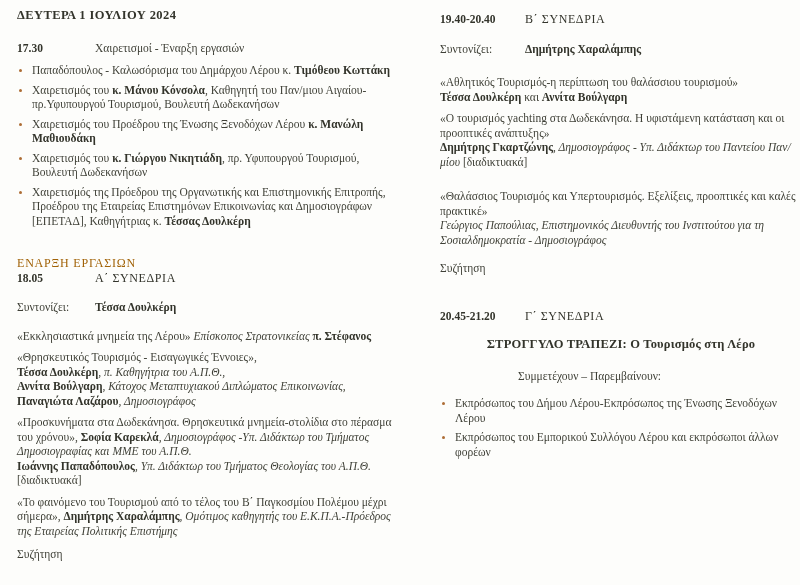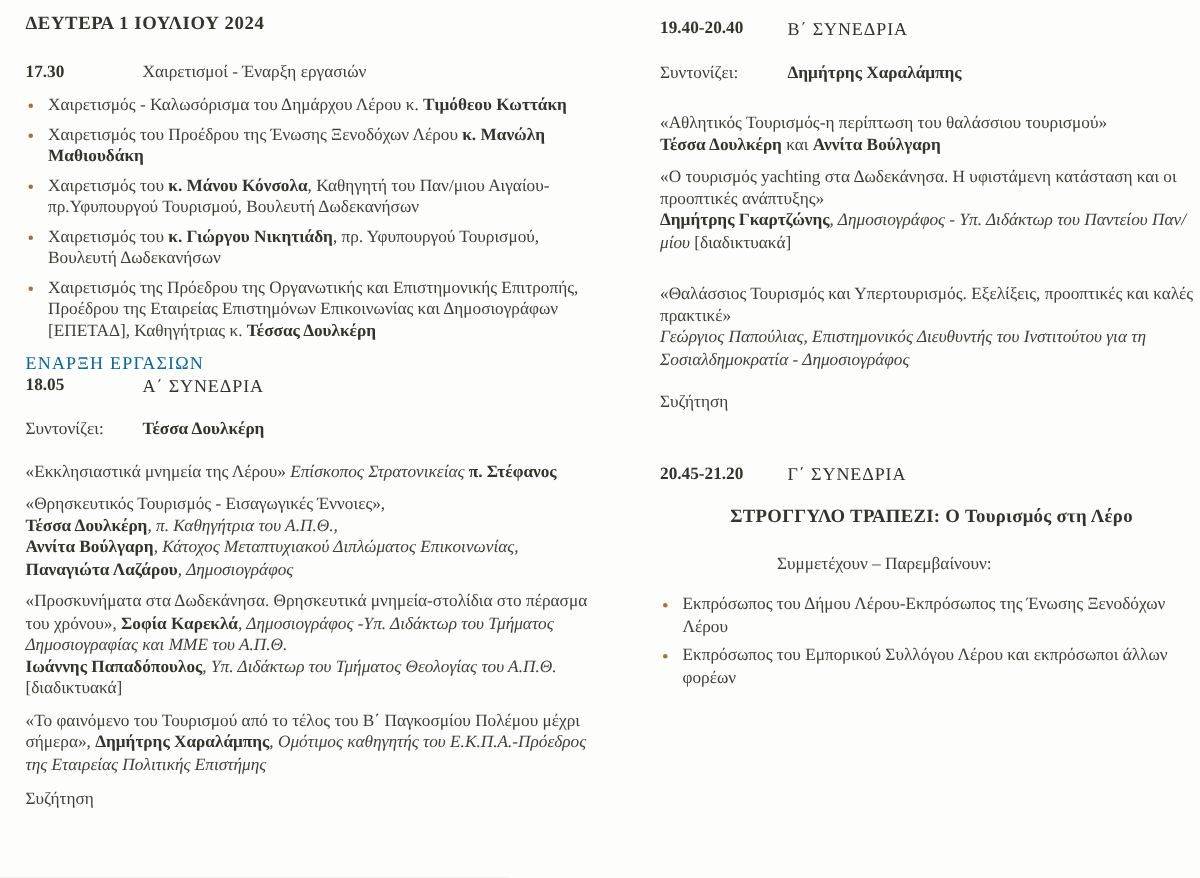--- a/index.html
+++ b/index.html
@@ -30,22 +30,22 @@
   ul.blist{list-style:none;margin:0;padding:0;}
   ul.blist li{display:flex;margin:0 0 5px 0;}
   .dot{
     width:3px;height:3px;border-radius:50%;
     background:#ad6d35;flex-shrink:0;
     margin:6px 10px 0 2px;
   }
   .btext{white-space:pre-wrap;}
 
   .caps-head{
-    font-size:12px;letter-spacing:.8px;color:#0369a1;
-    margin:7px 0 0 0;
+    font-size:12px;letter-spacing:.8px;color:#a16207;
+    margin:28px 0 0 0;
   }
   .sess-row{}
   .mod-row{margin-top:15px;}
   .para{white-space:pre-wrap;margin:0 0 7px 0;}
   .para.first{margin-top:14px;}
   .para.last{margin-bottom:9px;}
   .discussion{margin-top:9px;}
 
   .run-b{font-weight:bold;color:#33342b;}
   .run-i{font-style:italic;}
@@ -74,29 +74,29 @@
     <div class="date-head">ΔΕΥΤΕΡΑ 1 ΙΟΥΛΙΟΥ 2024</div>
 
     <div class="row">
       <span class="time">17.30</span>
       <span class="opening-title">Χαιρετισμοί - Έναρξη εργασιών</span>
     </div>
 
     <ul class="blist" style="margin-top:8px;">
       <li>
         <span class="dot"></span>
-        <span class="btext"><span class="run-r">Χαιρετισμός - Καλωσόρισμα του Δημάρχου Λέρου κ. </span><span class="run-b">Τιμόθεου Κωττάκη</span></span>
+        <span class="btext"><span class="run-r">Παπαδόπουλος - Καλωσόρισμα του Δημάρχου Λέρου κ. </span><span class="run-b">Τιμόθεου Κωττάκη</span></span>
+      </li>
+      <li>
+        <span class="dot"></span>
+        <span class="btext"><span class="run-r">Χαιρετισμός του </span><span class="run-b">κ. Μάνου Κόνσολα</span><span class="run-r">, Καθηγητή του Παν/μιου Αιγαίου-πρ.Υφυπουργού Τουρισμού, Βουλευτή Δωδεκανήσων</span></span>
       </li>
       <li>
         <span class="dot"></span>
         <span class="btext"><span class="run-r">Χαιρετισμός του Προέδρου της Ένωσης Ξενοδόχων Λέρου </span><span class="run-b">κ. Μανώλη Μαθιουδάκη</span></span>
-      </li>
-      <li>
-        <span class="dot"></span>
-        <span class="btext"><span class="run-r">Χαιρετισμός του </span><span class="run-b">κ. Μάνου Κόνσολα</span><span class="run-r">, Καθηγητή του Παν/μιου Αιγαίου-πρ.Υφυπουργού Τουρισμού, Βουλευτή Δωδεκανήσων</span></span>
       </li>
       <li>
         <span class="dot"></span>
         <span class="btext"><span class="run-r">Χαιρετισμός του </span><span class="run-b">κ. Γιώργου Νικητιάδη</span><span class="run-r">, πρ. Υφυπουργού Τουρισμού, Βουλευτή Δωδεκανήσων</span></span>
       </li>
       <li>
         <span class="dot"></span>
         <span class="btext"><span class="run-r">Χαιρετισμός της Πρόεδρου της Οργανωτικής και Επιστημονικής Επιτροπής, Προέδρου της Εταιρείας Επιστημόνων Επικοινωνίας και Δημοσιογράφων [ΕΠΕΤΑΔ], Καθηγήτριας κ. </span><span class="run-b">Τέσσας Δουλκέρη</span></span>
       </li>
     </ul>

